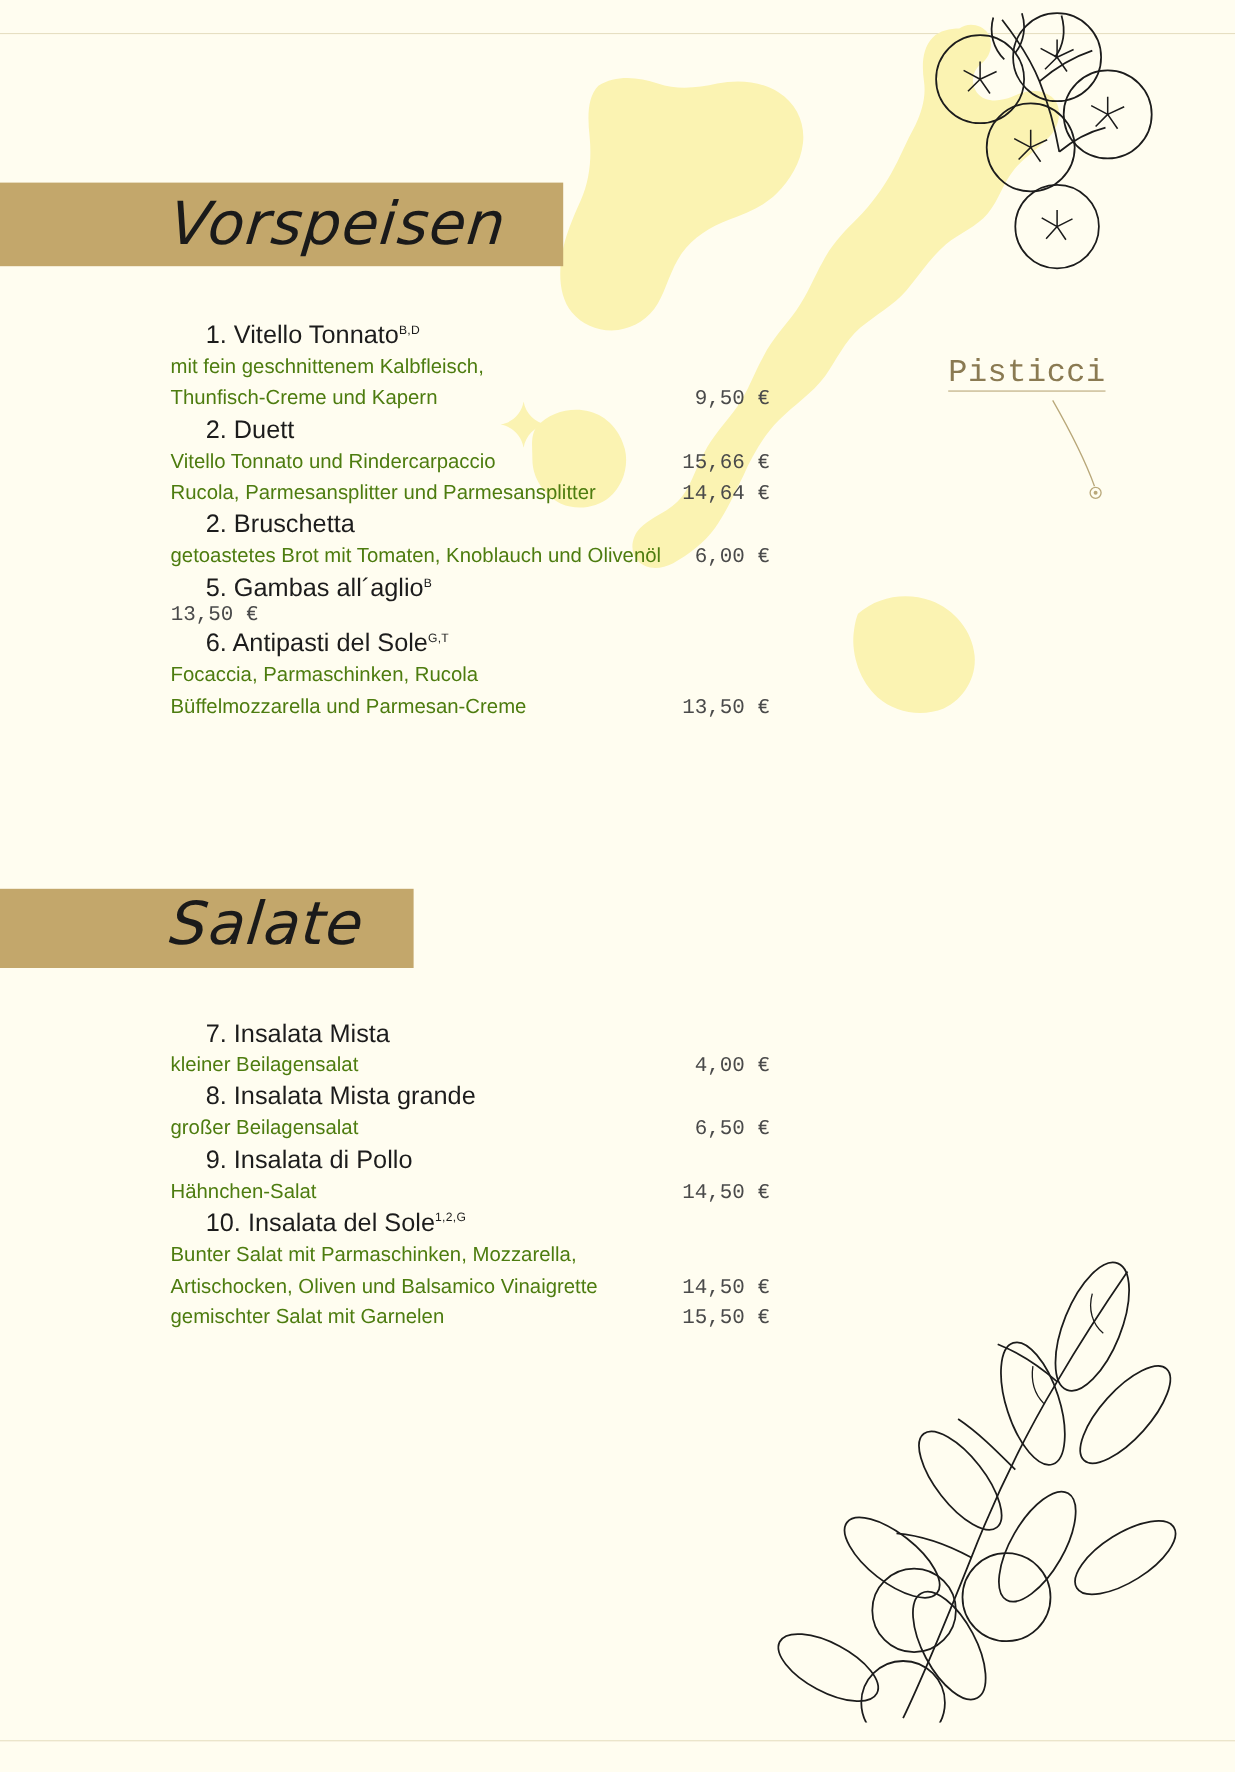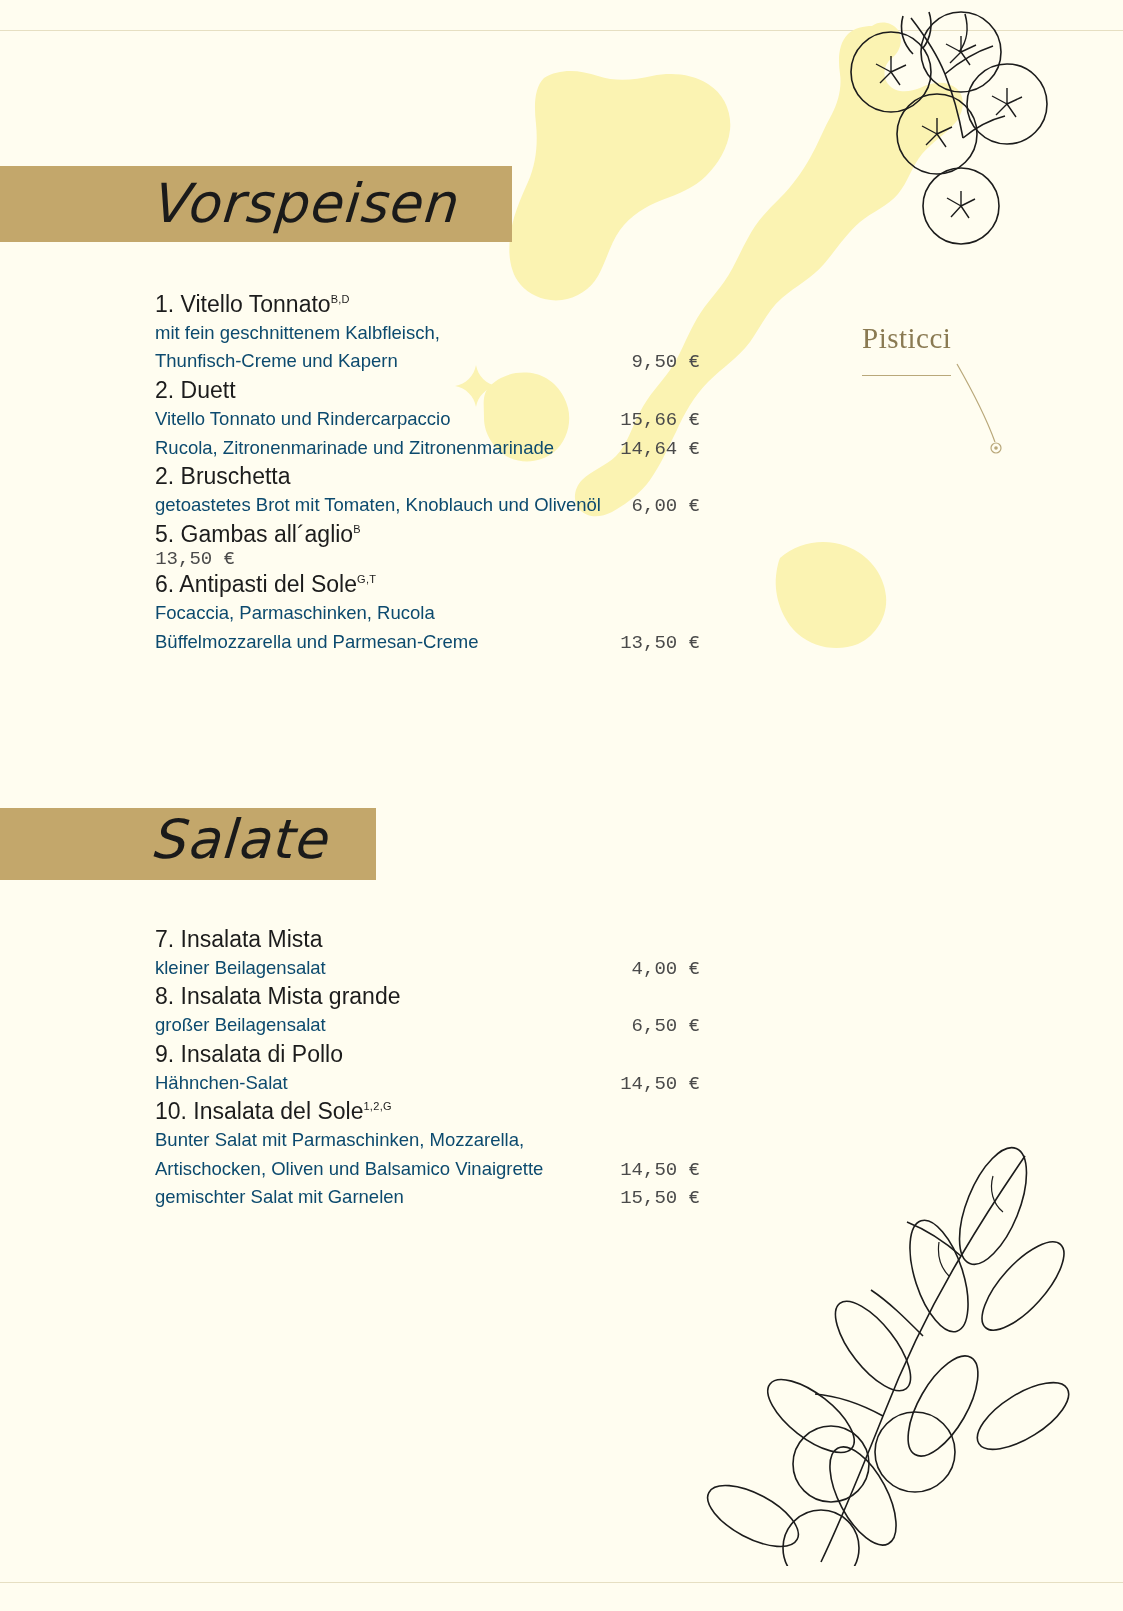--- a/index.html
+++ b/index.html
@@ -71,26 +71,26 @@
     width: 400px;
     height: 450px;
     pointer-events: none;
   }
 
   
   .pisticci {
     position: absolute;
     left: 862px;
     top: 322px;
-    font-family: Liberation Serif, serif;
+    font-family: Liberation Mono, monospace;
     font-size: 29px;
     color: #8a7a52;
     letter-spacing: 0.5px;
     border-bottom: 1.5px solid #b9a87a;
-    padding-bottom: 20px;
+    padding-bottom: 0;
   }
   .pisticci-line {
     position: absolute;
     left: 955px;
     top: 362px;
     width: 50px;
     height: 95px;
     pointer-events: none;
   }
   .banner-bg {
@@ -114,30 +114,31 @@
   .item {
     position: relative;
   }
   .item-title {
     font-family: "Liberation Sans", sans-serif;
     font-size: 23px;
     color: #1c1c1c;
     font-weight: 400;
     line-height: 1.25;
     white-space: nowrap;
+    margin-left: 32px;
   }
   .item-title sup {
     font-size: 11px;
     vertical-align: super;
     letter-spacing: 0.3px;
   }
   .item-desc {
     font-family: "Liberation Sans", sans-serif;
     font-size: 18.5px;
-    color: #0c4a6e;
+    color: #4d7c0f;
     line-height: 1.55;
     white-space: nowrap;
   }
   .item-price {
     font-family: Liberation Mono, monospace;
     font-size: 19px;
     color: #4a4a4a;
     white-space: nowrap;
     text-align: right;
     min-width: 80px;
@@ -248,21 +249,21 @@
         <div class="line">
             <span class="item-desc">Vitello Tonnato und Rindercarpaccio</span>
             <span class="item-price">15,66 €</span>
           </div>
       </div>
     </div>
 
     <div class="item">
       <div class="desc-block">
         <div class="line">
-            <span class="item-desc">Rucola, Zitronenmarinade und Zitronenmarinade</span>
+            <span class="item-desc">Rucola, Parmesansplitter und Parmesansplitter</span>
             <span class="item-price">14,64 €</span>
           </div>
       </div>
     </div>
 
     <div class="item">
       <div class="item-title"><span>2. Bruschetta</span><sup></sup></div>
       <div class="desc-block">
         <div class="line">
             <span class="item-desc">getoastetes Brot mit Tomaten, Knoblauch und Olivenöl</span>

